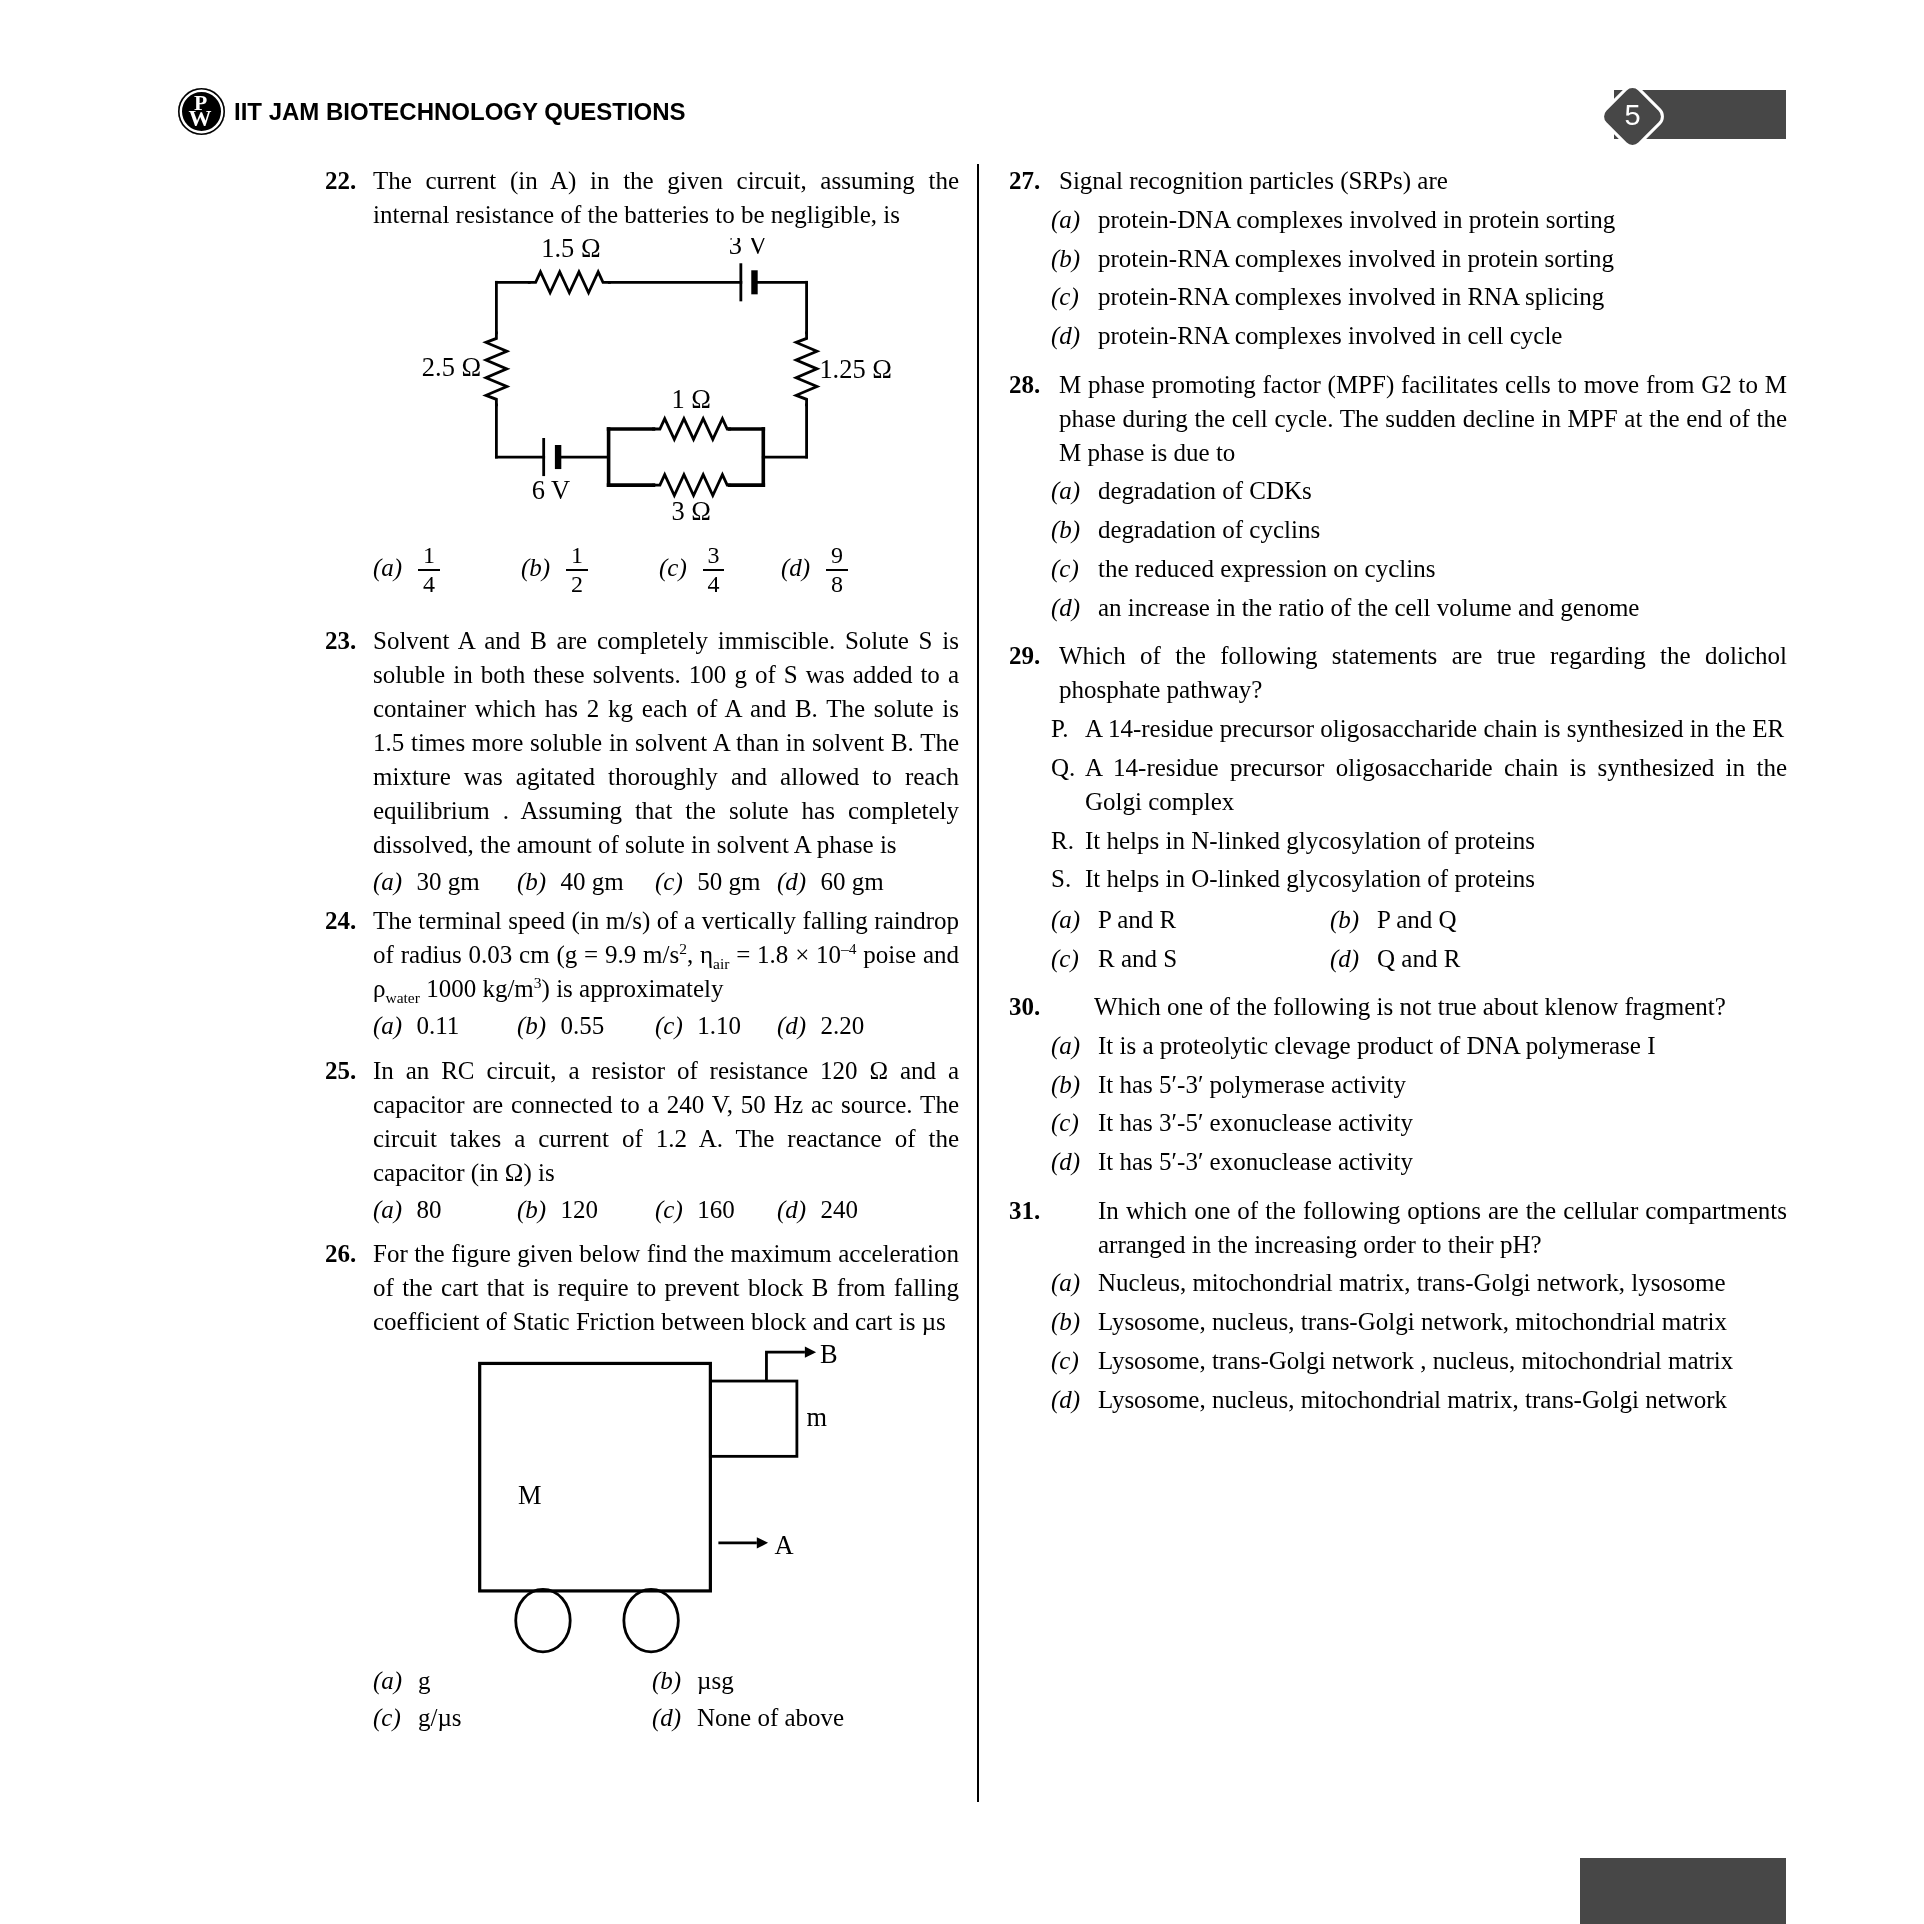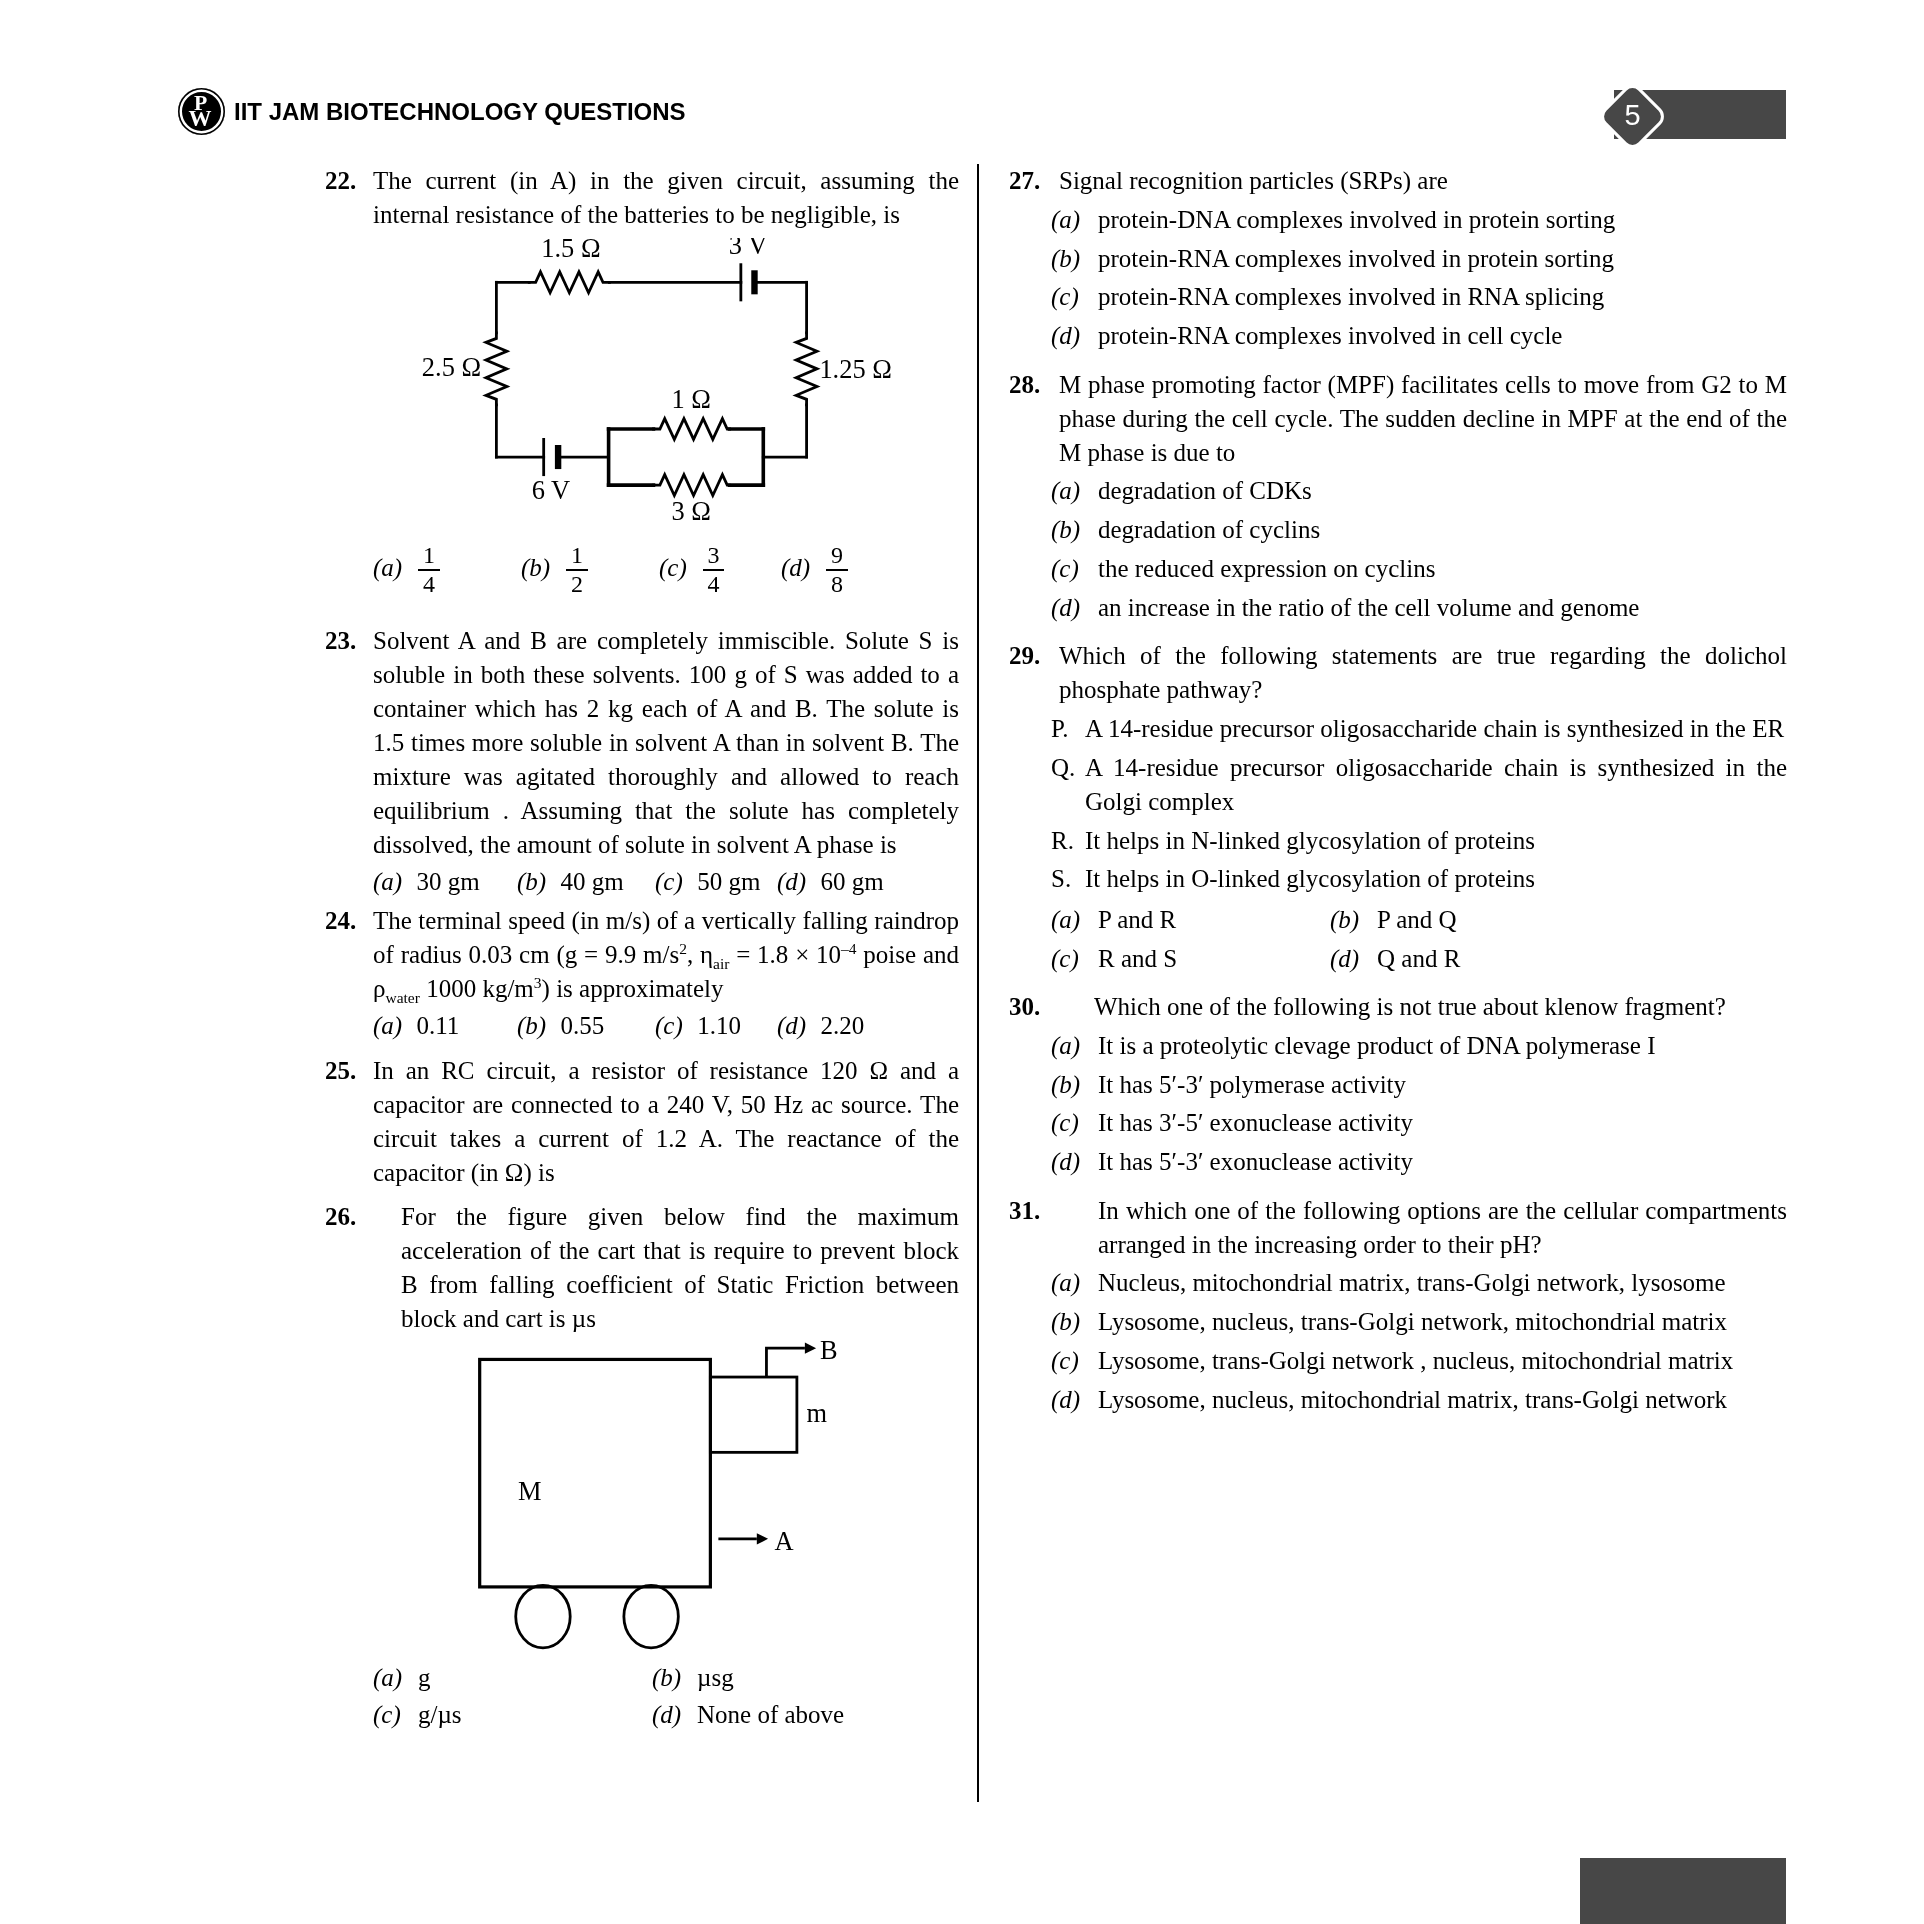--- a/index.html
+++ b/index.html
@@ -147,22 +147,28 @@
       <span><span class="ol">(a)</span><span class="ov">0.11</span></span>
       <span><span class="ol">(b)</span><span class="ov">0.55</span></span>
       <span><span class="ol">(c)</span><span class="ov">1.10</span></span>
       <span><span class="ol">(d)</span><span class="ov">2.20</span></span>
     </div>
 
     <div class="q" style="margin-top:11.2px;">
       <div class="qno">25.</div>
       <div class="qtext">In an RC circuit, a resistor of resistance 120 Ω and a capacitor are connected to a 240 V, 50 Hz ac source. The circuit takes a current of 1.2 A. The reactance of the capacitor (in Ω) is</div>
     </div>
-
-    <div class="q" style="margin-top:9.6px;gap:28px;">
+    <div class="orow4" style="margin-top:3.2px;">
+      <span><span class="ol">(a)</span><span class="ov">80</span></span>
+      <span><span class="ol">(b)</span><span class="ov">120</span></span>
+      <span><span class="ol">(c)</span><span class="ov">160</span></span>
+      <span><span class="ol">(d)</span><span class="ov">240</span></span>
+    </div>
+
+    <div class="q" style="margin-top:9.6px;">
       <div class="qno">26.</div>
       <div class="qtext">For the figure given below find the maximum acceleration of the cart that is require to prevent block B from falling coefficient of Static Friction between block and cart is µs</div>
     </div>
 
     <svg width="401" height="314" viewBox="0 0 500 392" style="margin:1.6px 0 0 124px;font-size:31px">
       <g stroke="#000" fill="none">
         <rect x="38" y="28" width="288" height="284" stroke-width="4"></rect>
         <rect x="326" y="50" width="108" height="94" stroke-width="3.5"></rect>
         <polyline points="396,50 396,14 444,14" stroke-width="3.5"></polyline>
         <polyline points="336,252 384,252" stroke-width="3.5"></polyline>

